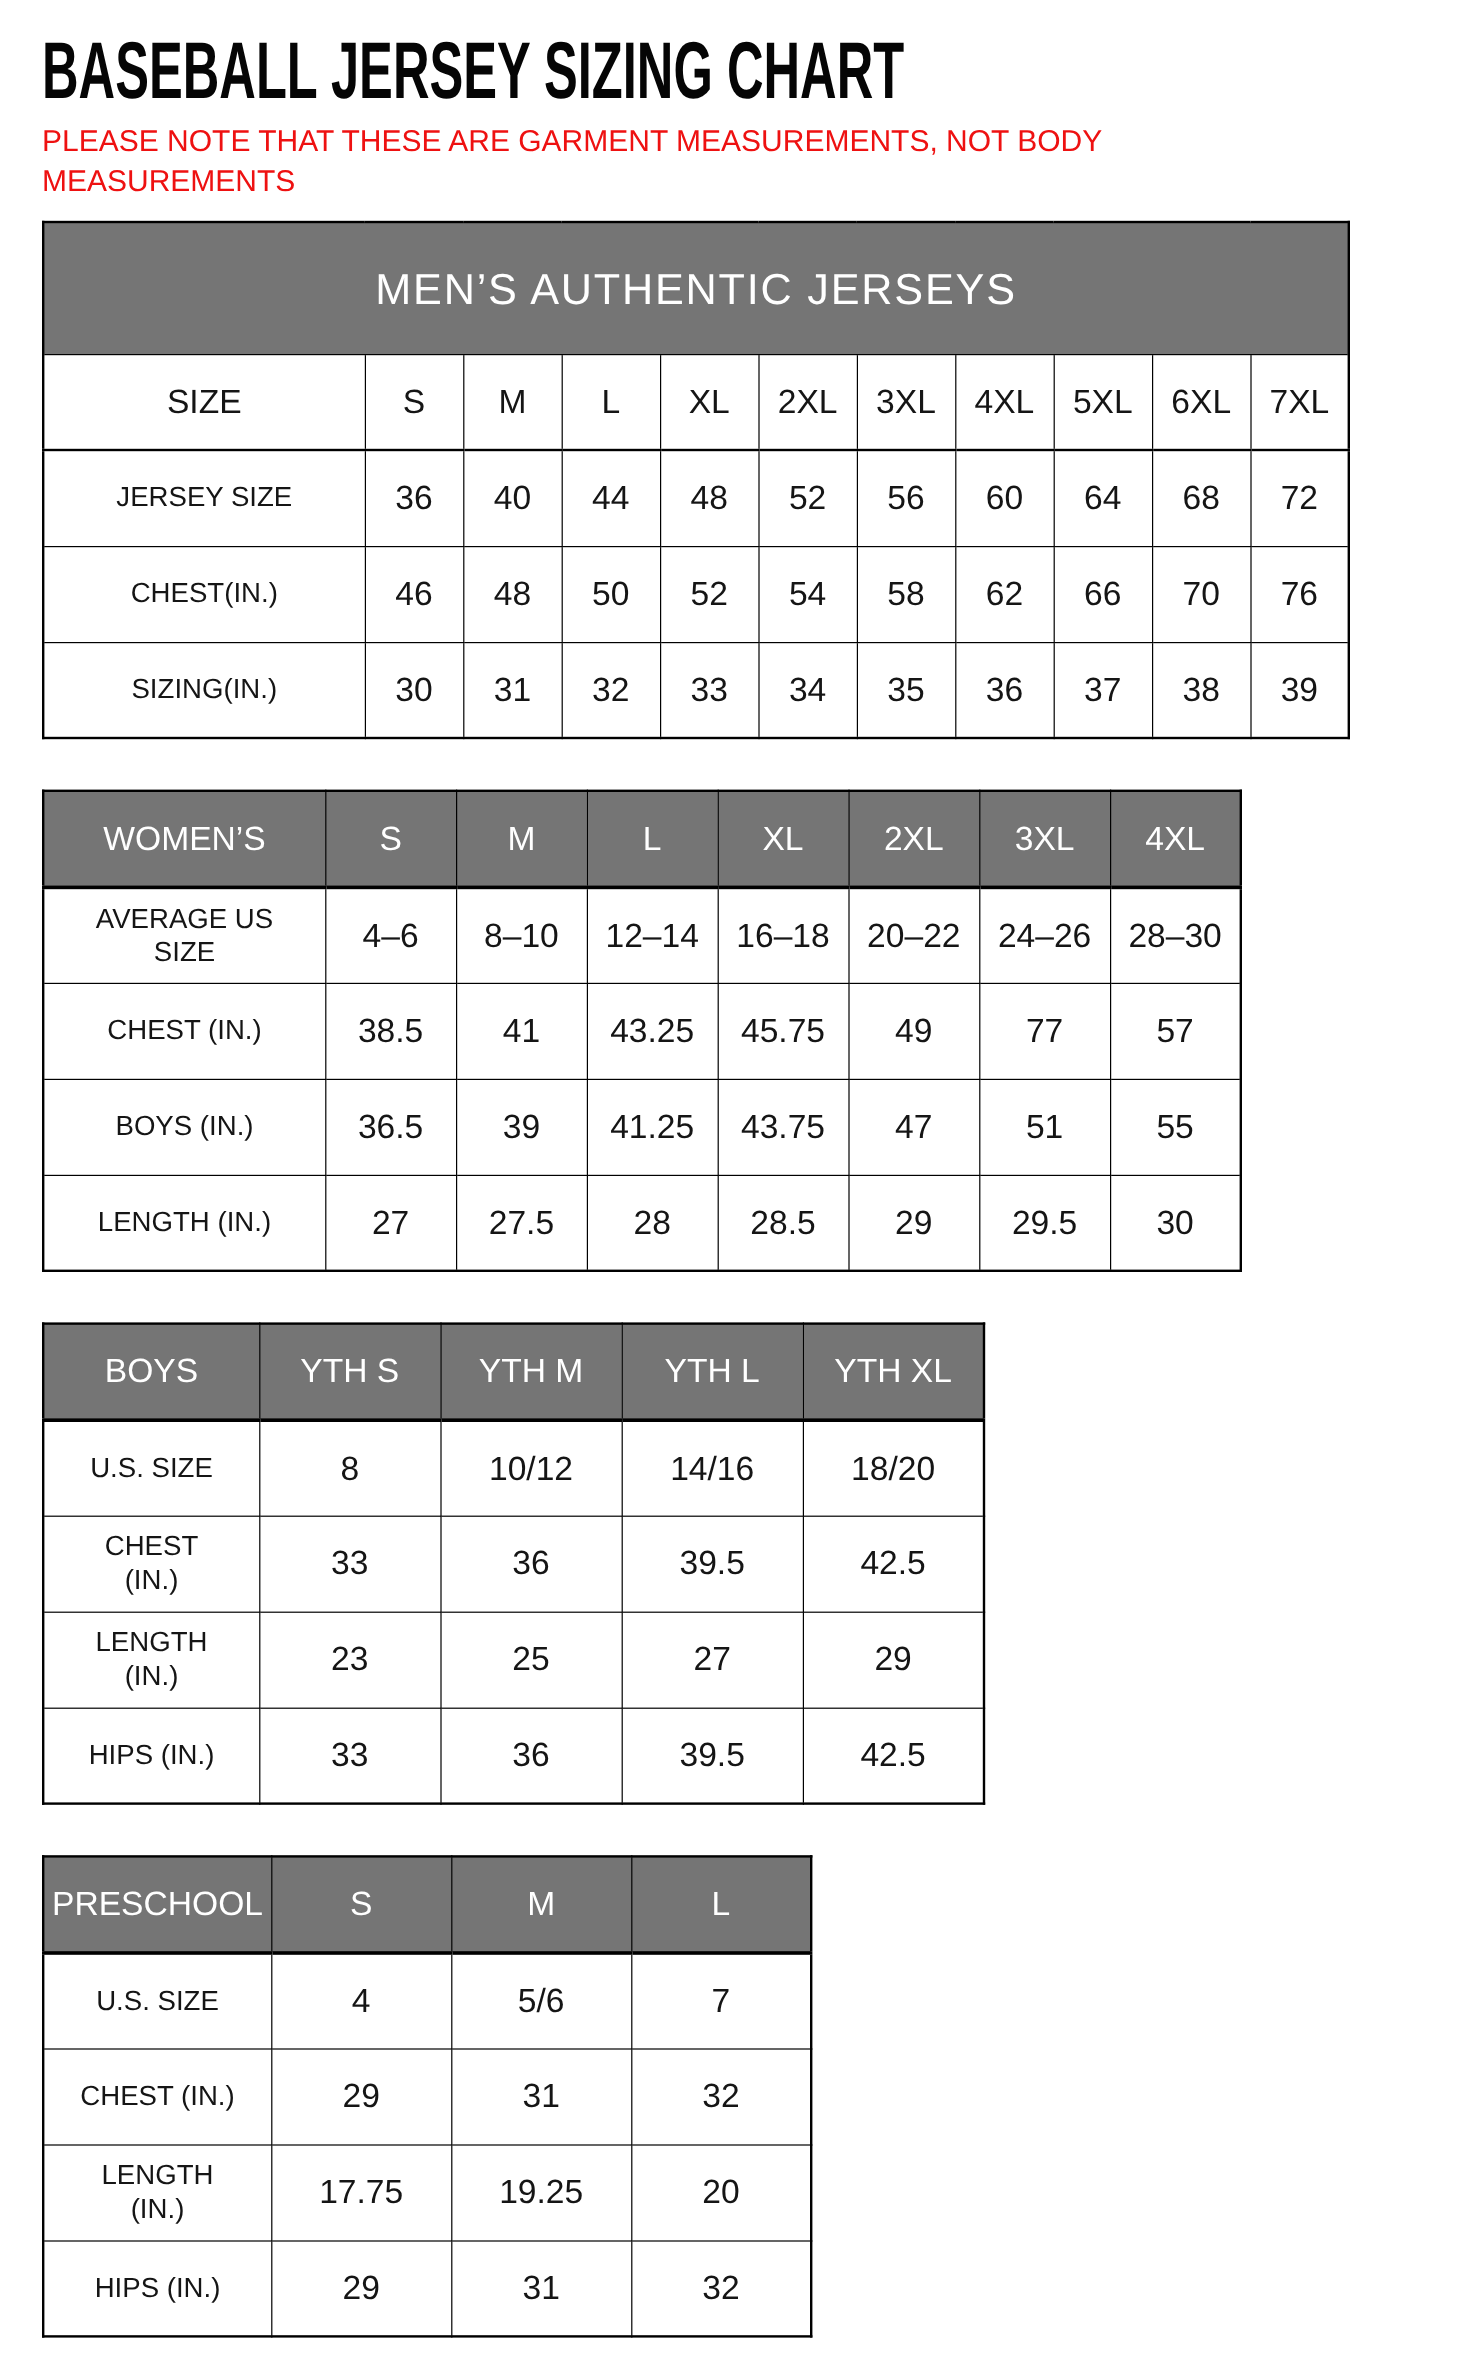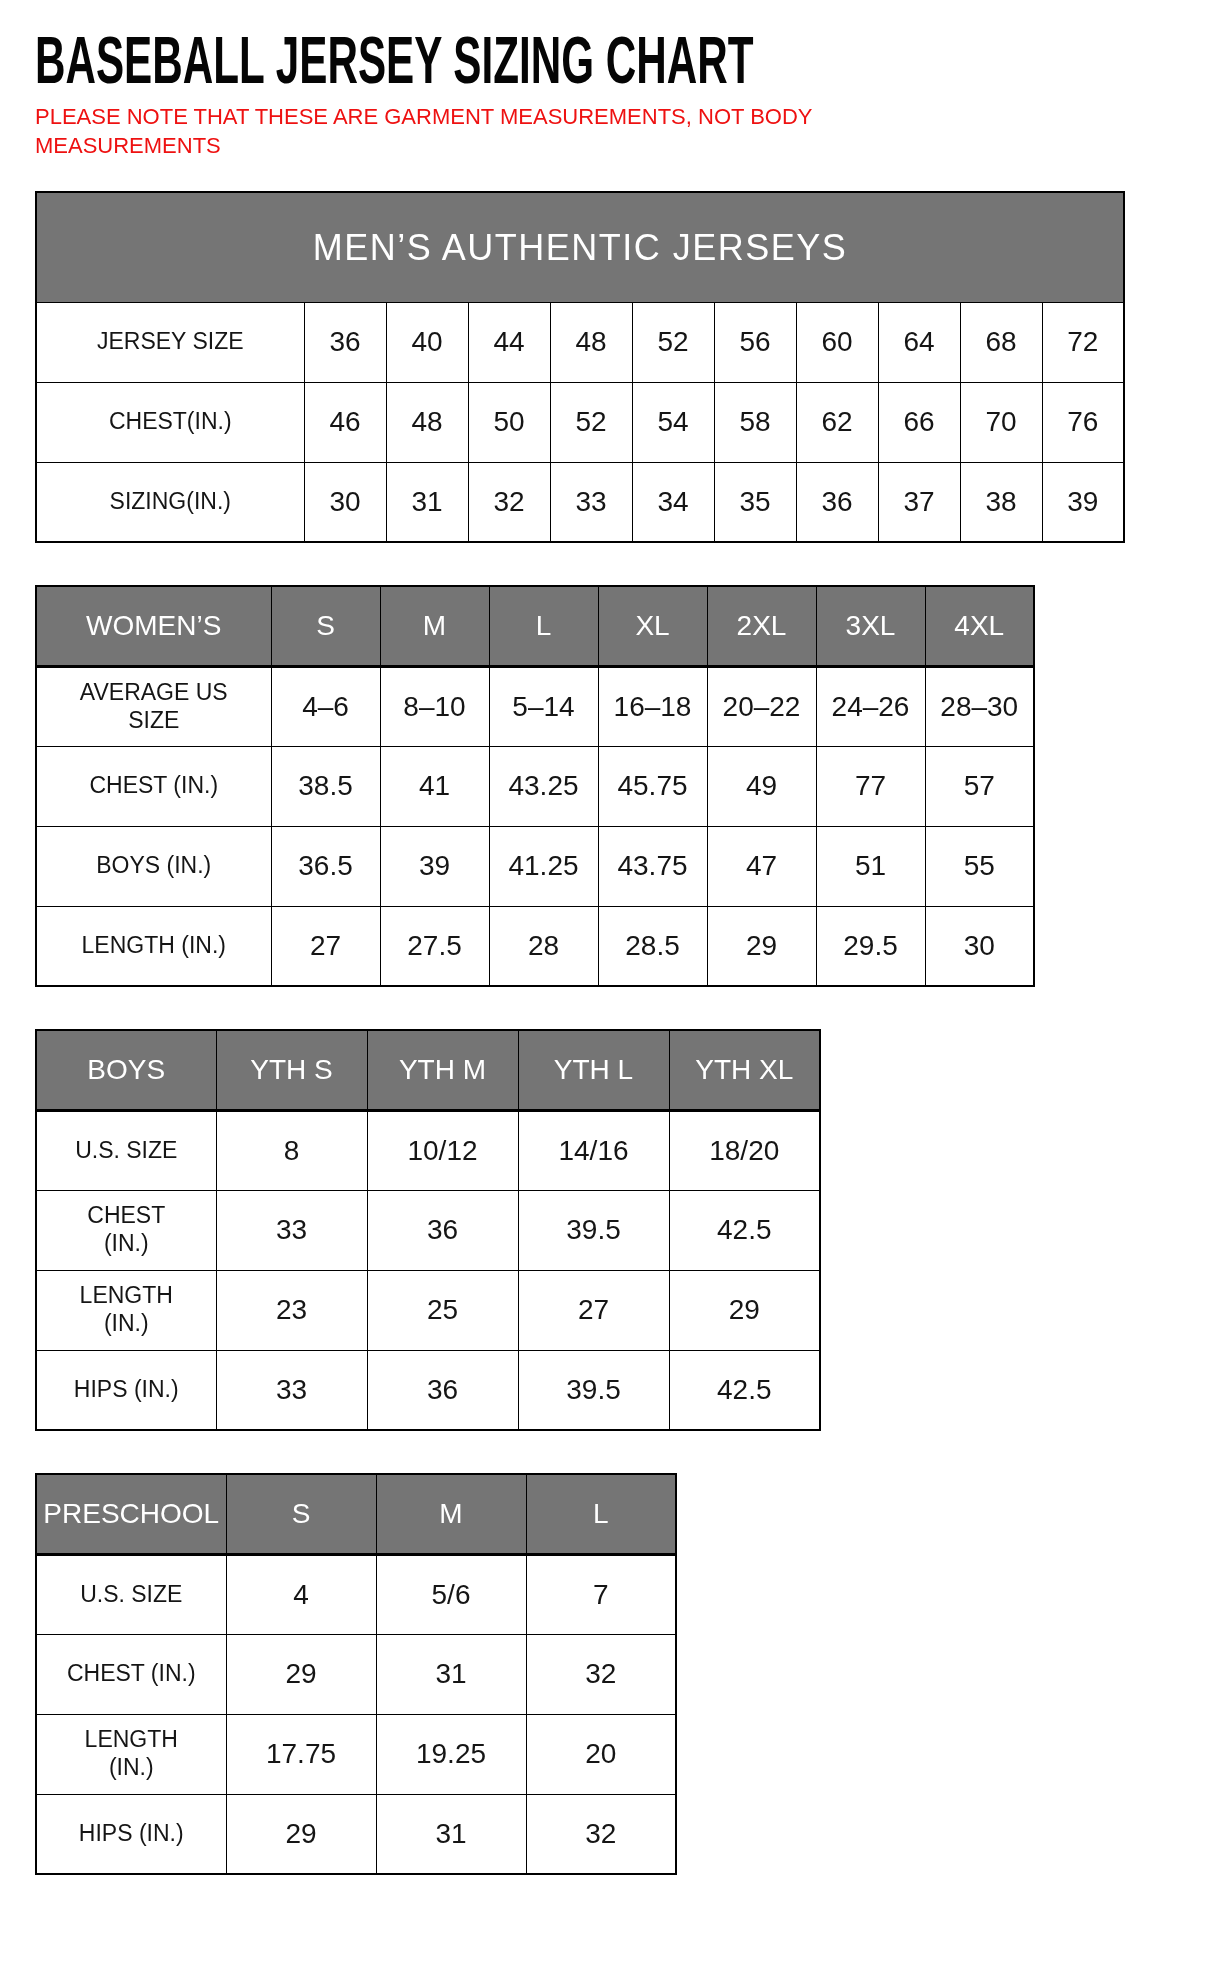--- a/index.html
+++ b/index.html
@@ -26,24 +26,24 @@
     transform: scaleX(0.63);
     transform-origin: 0 50%;
   }
 
   .note {
     color: #EE1111;
     margin: 0;
     font-weight: normal;
   }
   .note.top {
-    font-size: 22px;
+    font-size: 25px;
     line-height: 1.32;
     max-width: 920px;
-    margin-bottom: 31px;
+    margin-bottom: 16px;
   }
 
   .twrap { margin-bottom: 42px; }
 
   table.size-table {
     border-collapse: collapse;
     table-layout: fixed;
     border: 2px solid #000;
   }
   .size-table td {
@@ -95,20 +95,33 @@
           <col style="width: 82px;">
           <col style="width: 82px;">
           <col style="width: 82px;">
           <col style="width: 82px;">
           <col style="width: 82px;">
           <col style="width: 82px;">
         </colgroup>
         <tbody>
           <tr>
             <td colspan="11" class="dark title-cell">MEN’S AUTHENTIC JERSEYS</td>
+          </tr>
+          <tr class="light-hdr">
+            <td>SIZE</td>
+            <td>S</td>
+            <td>M</td>
+            <td>L</td>
+            <td>XL</td>
+            <td>2XL</td>
+            <td>3XL</td>
+            <td>4XL</td>
+            <td>5XL</td>
+            <td>6XL</td>
+            <td>7XL</td>
           </tr>
           <tr>
             <td class="row-label">JERSEY SIZE</td>
             <td>36</td>
             <td>40</td>
             <td>44</td>
             <td>48</td>
             <td>52</td>
             <td>56</td>
             <td>60</td>
@@ -166,21 +179,21 @@
             <td class="dark">L</td>
             <td class="dark">XL</td>
             <td class="dark">2XL</td>
             <td class="dark">3XL</td>
             <td class="dark">4XL</td>
           </tr>
           <tr>
             <td class="row-label">AVERAGE US SIZE</td>
             <td>4–6</td>
             <td>8–10</td>
-            <td>5–14</td>
+            <td>12–14</td>
             <td>16–18</td>
             <td>20–22</td>
             <td>24–26</td>
             <td>28–30</td>
           </tr>
           <tr>
             <td class="row-label">CHEST (IN.)</td>
             <td>38.5</td>
             <td>41</td>
             <td>43.25</td>

